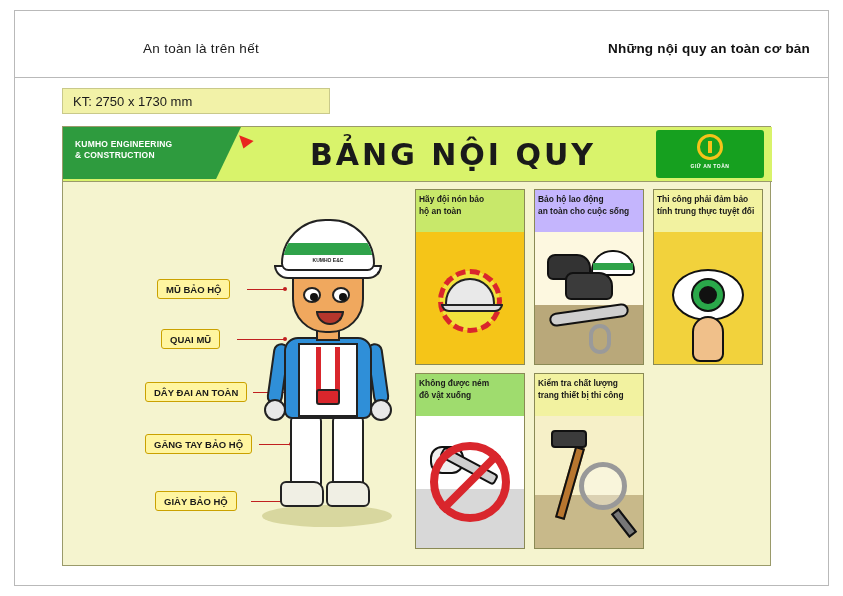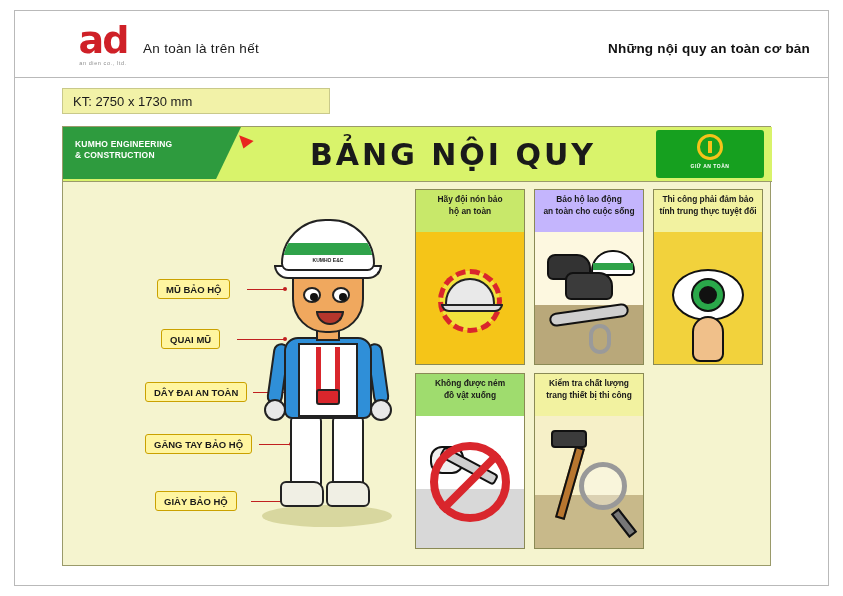--- a/index.html
+++ b/index.html
@@ -290,21 +290,20 @@
   }
   .card {
     border: 1px solid #8a8a55;
     background: #ffffff;
     position: relative;
     overflow: hidden;
   }
   .card-head {
     height: 42px;
     padding: 4px 3px 0 3px;
-    text-align: center;
     font-size: 8.4px;
     font-weight: bold;
     color: #1a1a1a;
     line-height: 11.5px;
   }
   .c1 .card-head { background:#c8e86a; }
   .c2 .card-head { background:#c4b5fd; }
   .c3 .card-head { background:#f2f2a0; }
   .c4 .card-head { background:#9fdc6e; }
   .c5 .card-head { background:#f2f2a0; }
@@ -364,24 +363,20 @@
   .wrench-2 { position:absolute; left:44px; top:40px; width:20px; height:84px; background:#cfcfcf; border:2px solid #111; border-radius:6px; transform:rotate(14deg);}
   .arm-skin { position:absolute; left:74px; top:10px; width:40px; height:44px; background:#f0c08a; border:2px solid #111; border-radius:10px;}
 </style>
 </head>
 <body>
 
 <div id="page">
   <div class="page-border"></div>
 
   <div class="header">
-    <div class="logo-wrap">
-      <div class="logo-mark">ad</div>
-      <div class="logo-sub">an dien co., ltd.</div>
-    </div>
     <div class="slogan">An toàn là trên hết</div>
     <div class="header-right">Những nội quy an toàn cơ bản</div>
   </div>
   <div class="header-rule"></div>
 
   <div class="kt-bar">
     <span class="kt-text">KT:  2750 x 1730 mm</span>
   </div>
 
   <div class="poster">

